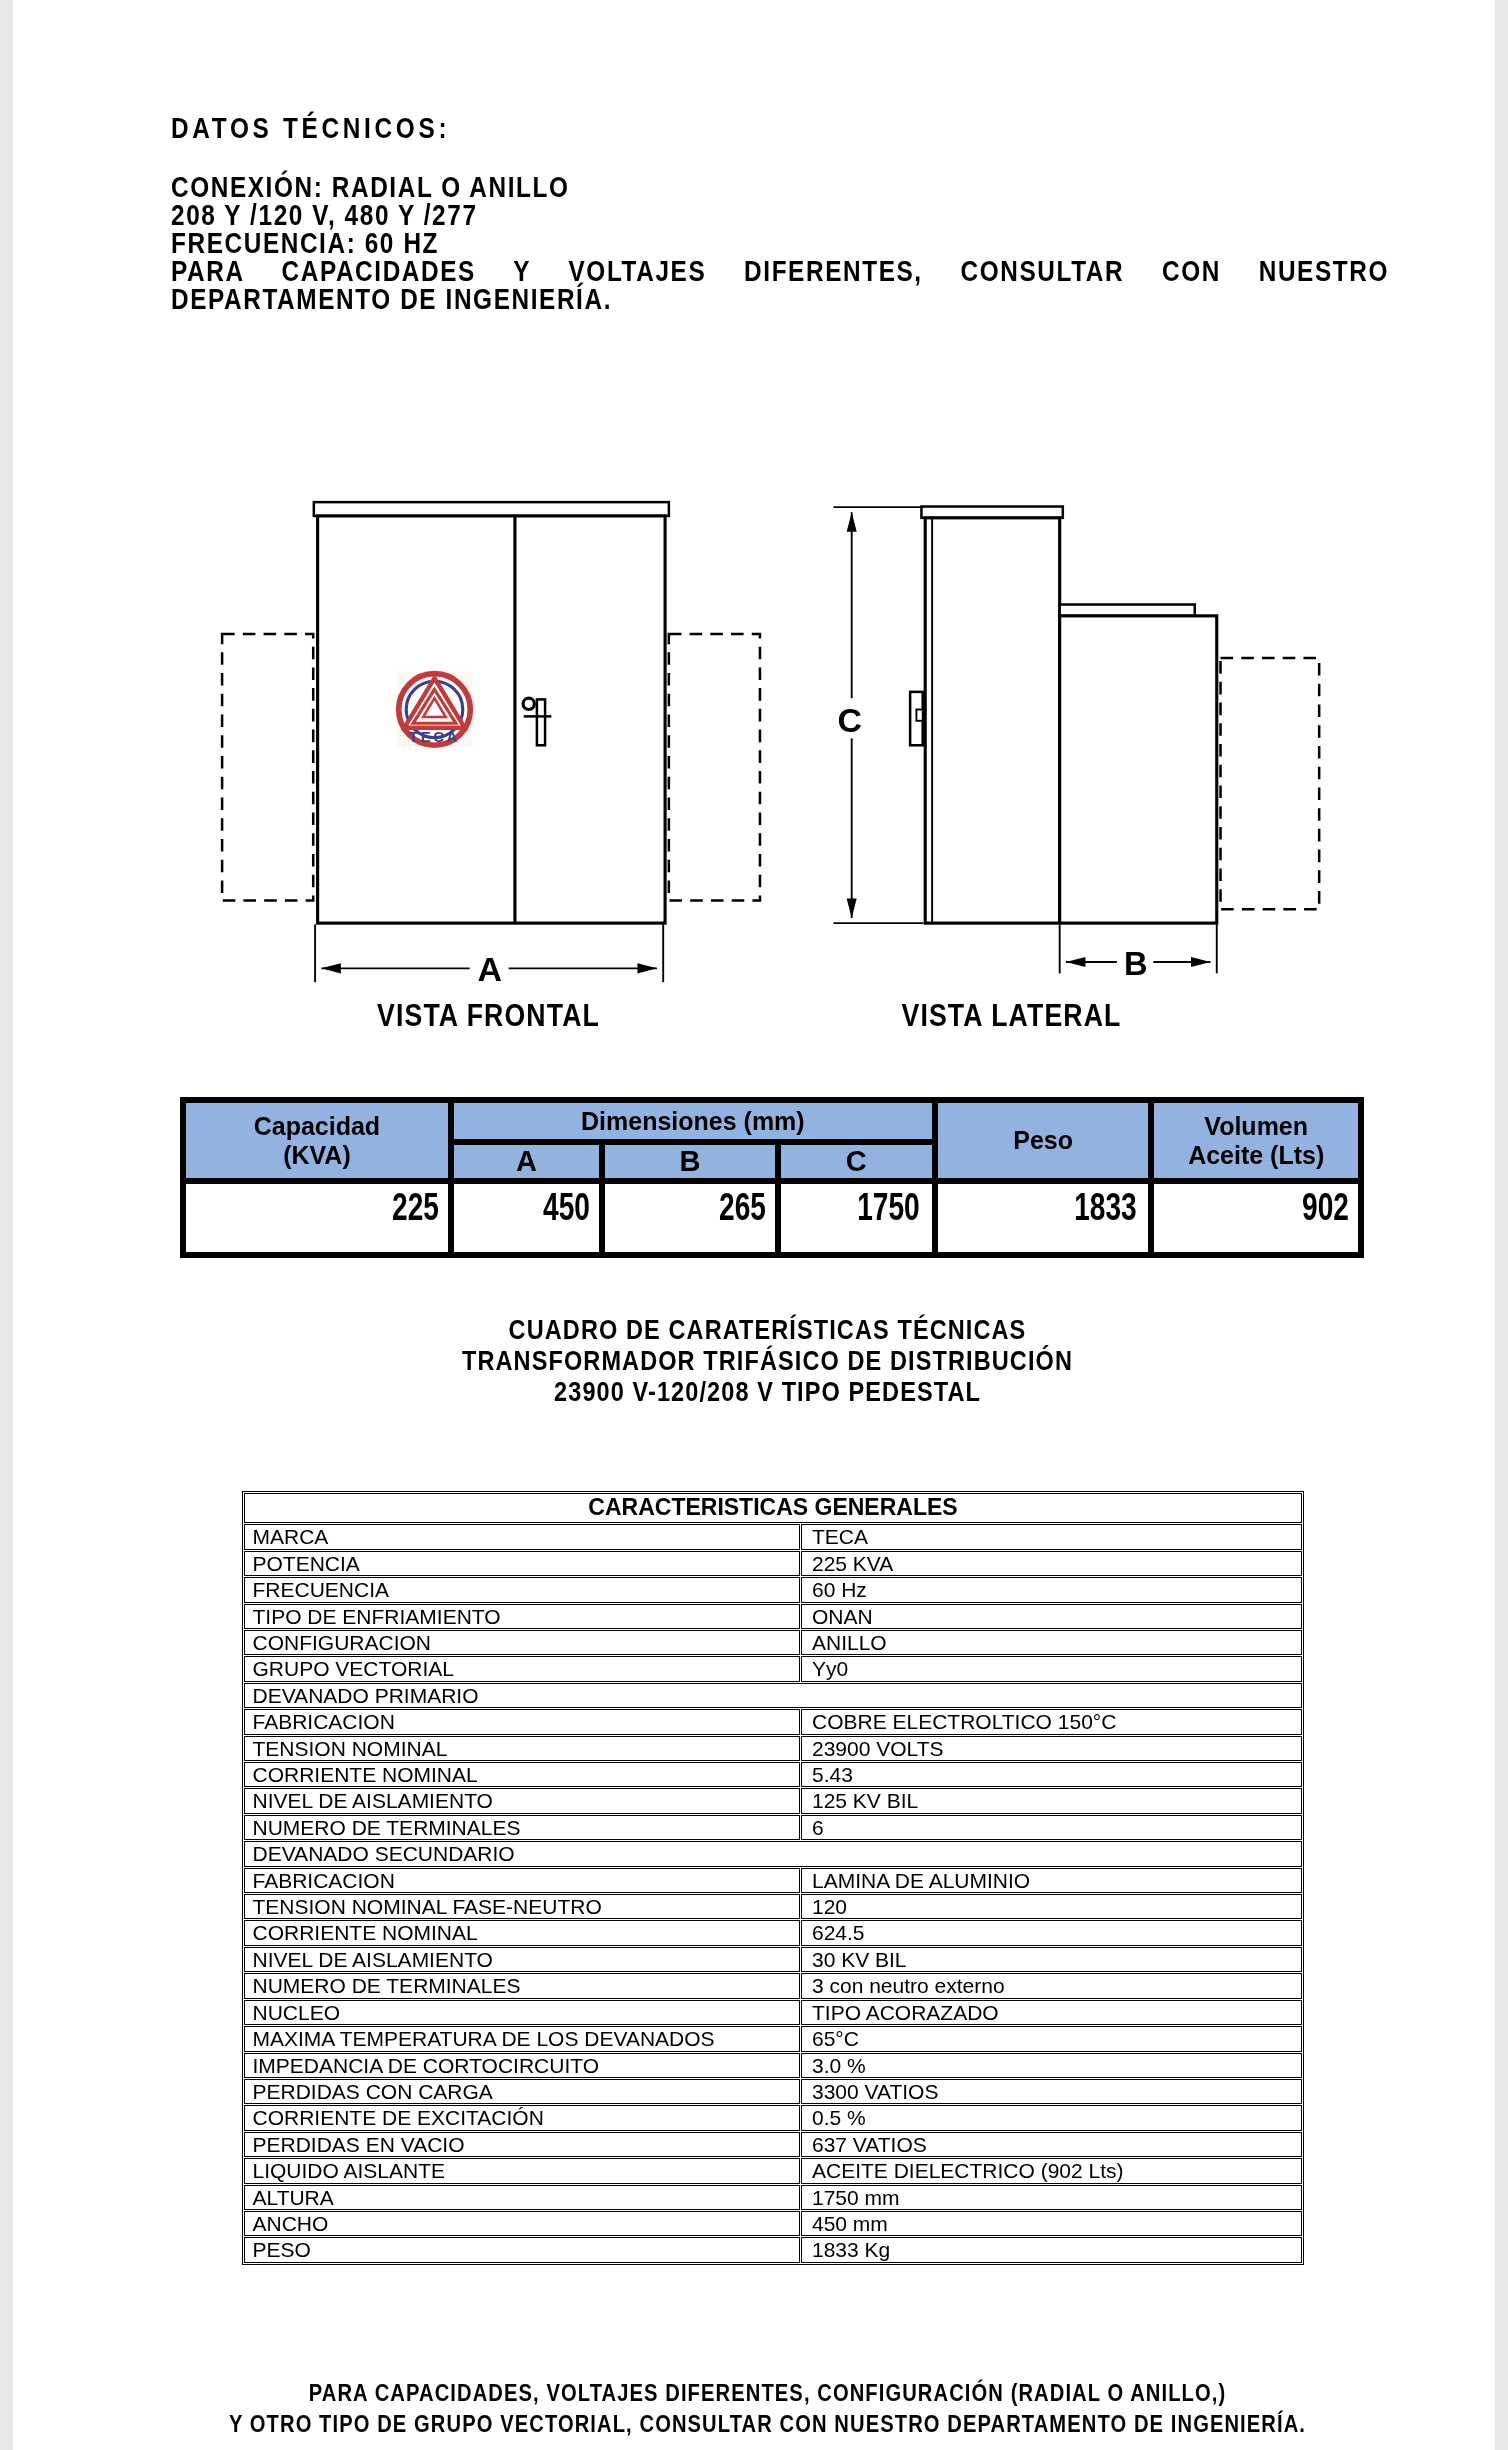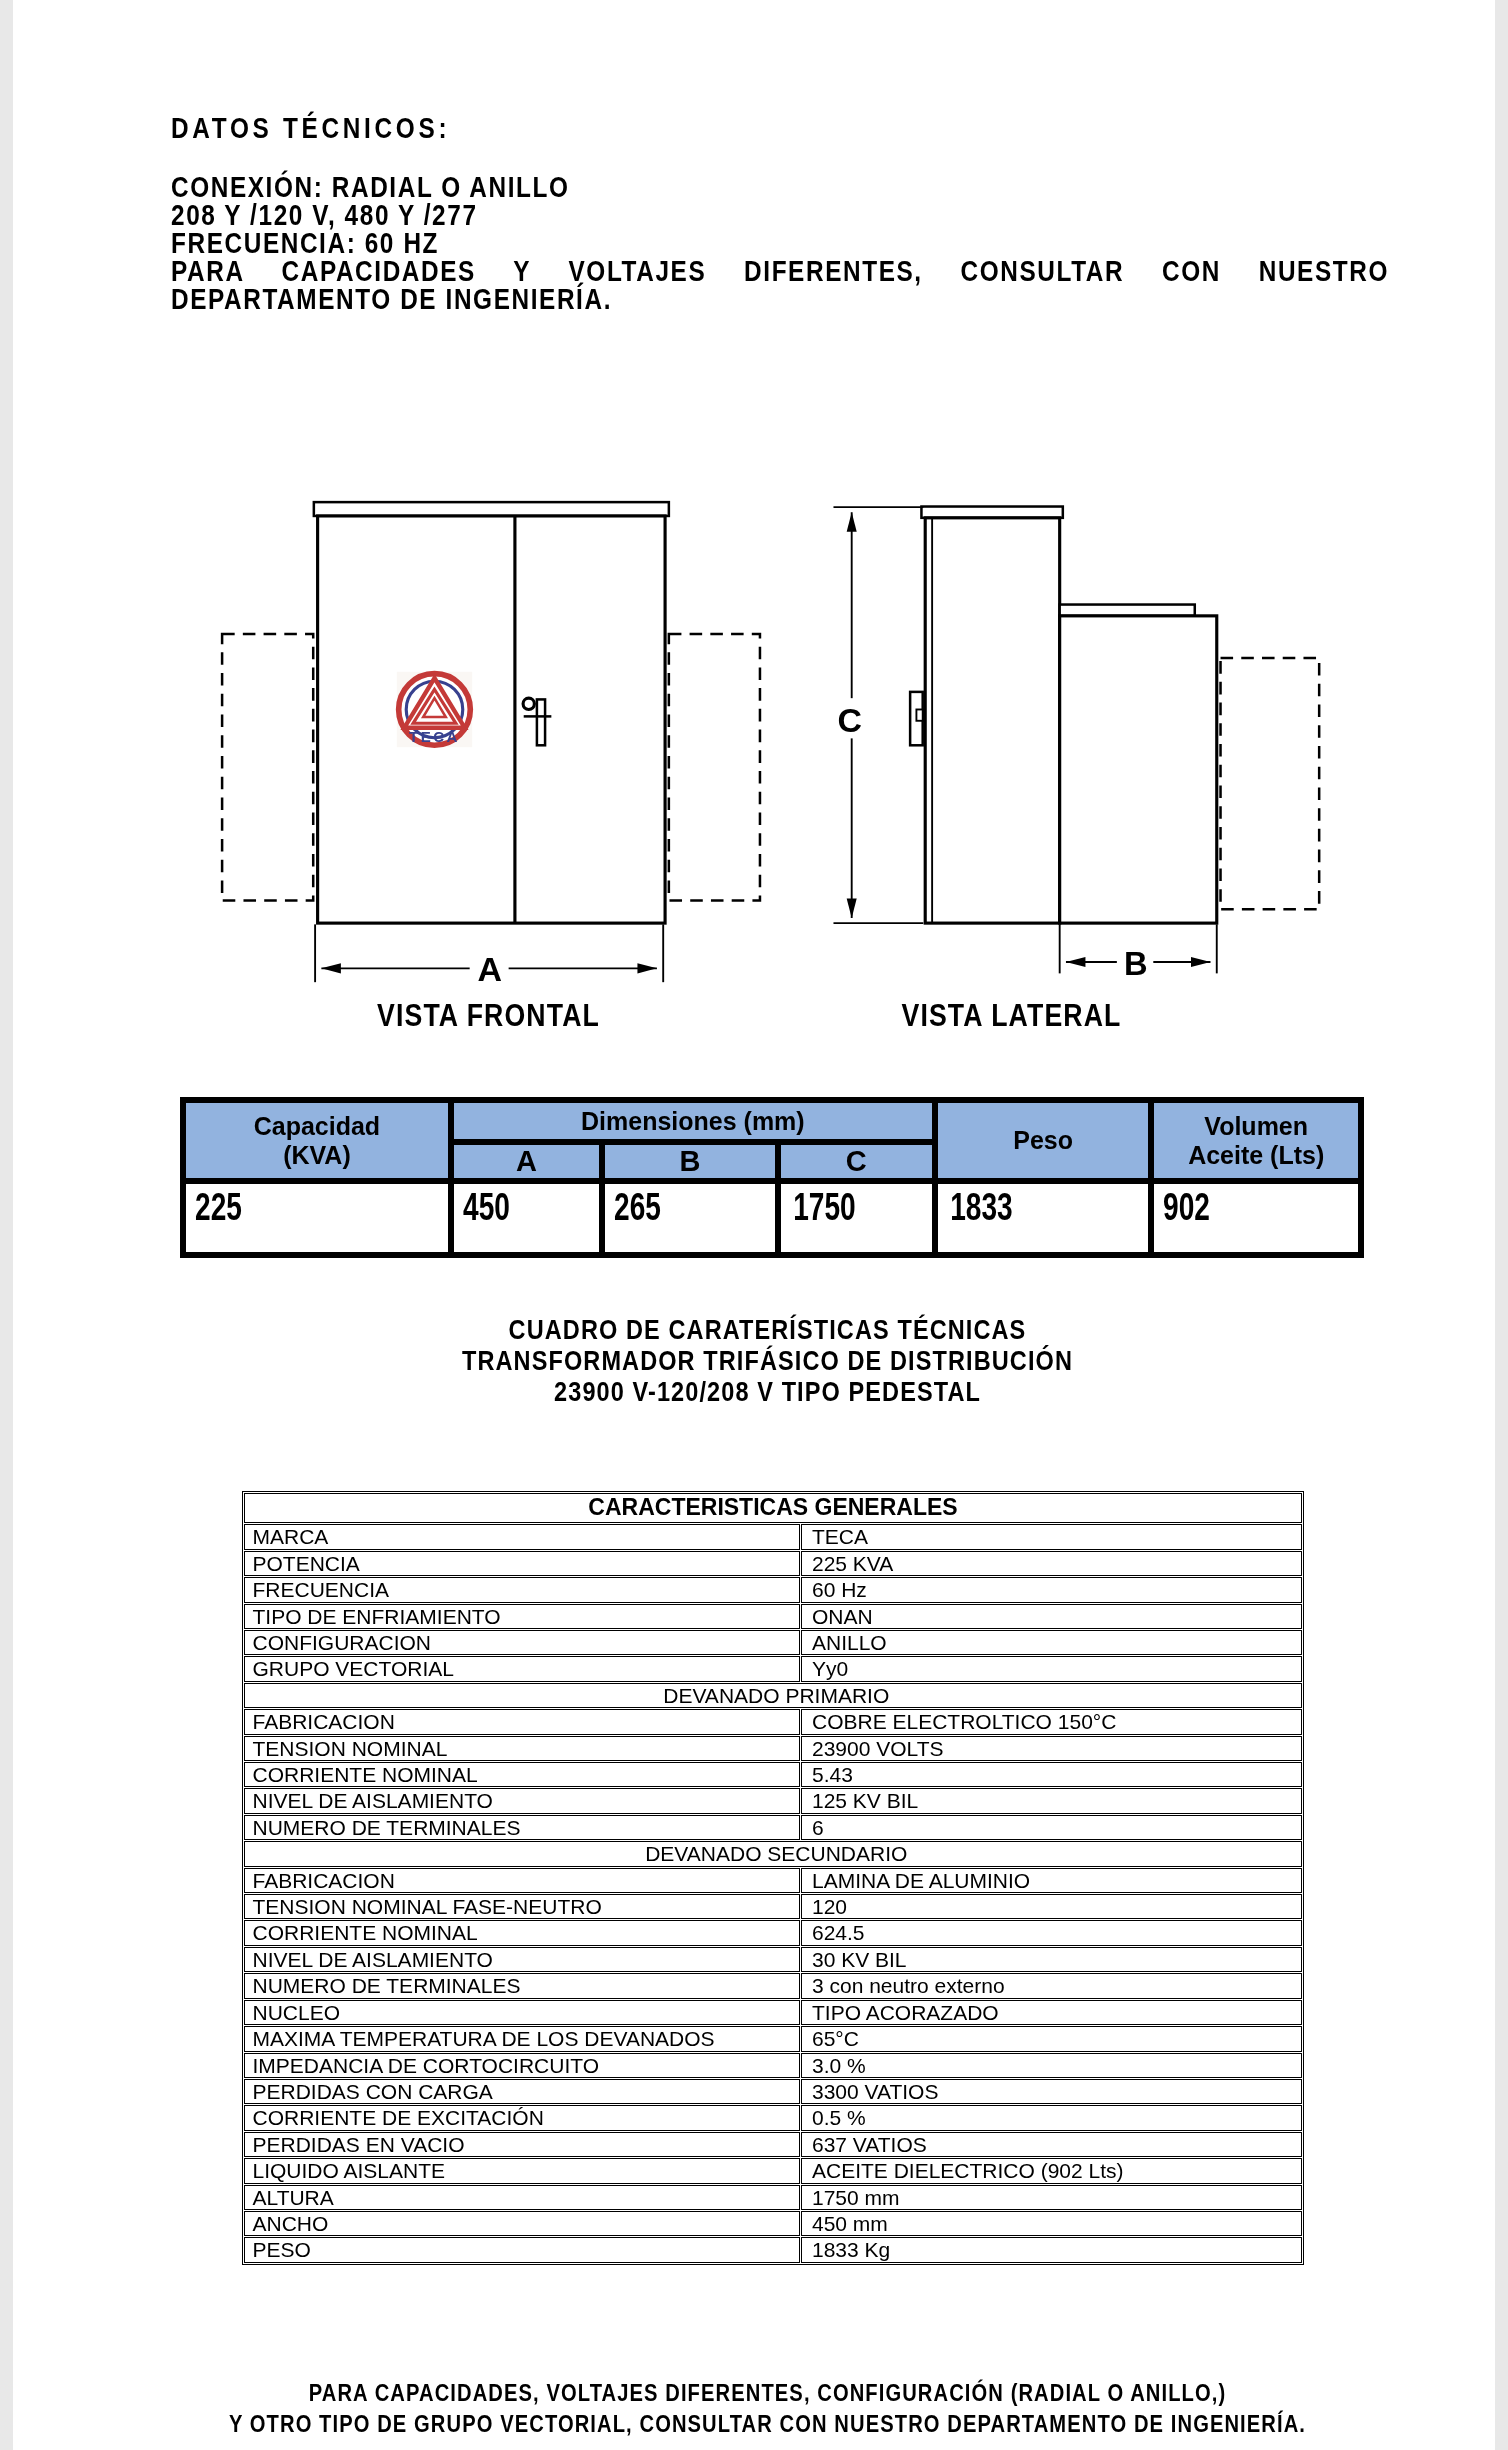--- a/index.html
+++ b/index.html
@@ -34,21 +34,21 @@
     border-collapse:separate; border-spacing:2.5px; border:2.5px solid #000;
     table-layout:fixed; background:#000000;
   }
   .dim-table th, .dim-table td { border:2.5px solid #000; padding:0; }
   .dim-table th {
     background:#92B3DF; font-weight:bold; font-size:25px;
     text-align:center; vertical-align:middle; line-height:29px;
   }
   .dim-table .sub th { height:33px; font-size:29px; }
   .dim-table .hrow1 th { height:36px; }
-  .dim-table td.vcell { height:68px; text-align:left; vertical-align:top; background:#fff; }
+  .dim-table td.vcell { height:68px; text-align:right; vertical-align:top; background:#fff; }
   .blk { display:block; }
   .num {
     display:inline-block; transform:scaleX(0.72); transform-origin:center top;
     font-weight:bold; font-size:39px; line-height:39px; padding-top:2.5px;
   }
 
   
   .heading {
     position:absolute; left:0; top:1314px; width:1509px; text-align:center;
     font-weight:bold; font-size:28px; line-height:31px; letter-spacing:1.3px;
@@ -61,21 +61,21 @@
     border-collapse:separate; border-spacing:1.3px; border:1.9px solid #000;
     table-layout:fixed; background:#fff;
   }
   .char-table td {
     border:1.9px solid #000; height:21.4px; font-size:21px; line-height:21.4px;
     vertical-align:middle; overflow:hidden; white-space:nowrap;margin-top:40px;
   }
   .char-table td.title-cell { text-align:center; font-weight:bold; font-size:23px; height:26.4px; }
   .char-table td.lbl { padding-left:7.5px; }
   .char-table td.val { padding-left:10px; }
-  .char-table td.sec { padding-left:7.5px;text-align:center; }
+  .char-table td.sec { padding-left:7.5px; }
 
   
   .footer {
     position:absolute; left:0; top:2377px; width:1509px; text-align:center;
     font-weight:bold; font-size:24px; line-height:31px; letter-spacing:1.3px;
     transform:scaleX(0.84);
   }
 </style>
 </head>
 <body>

